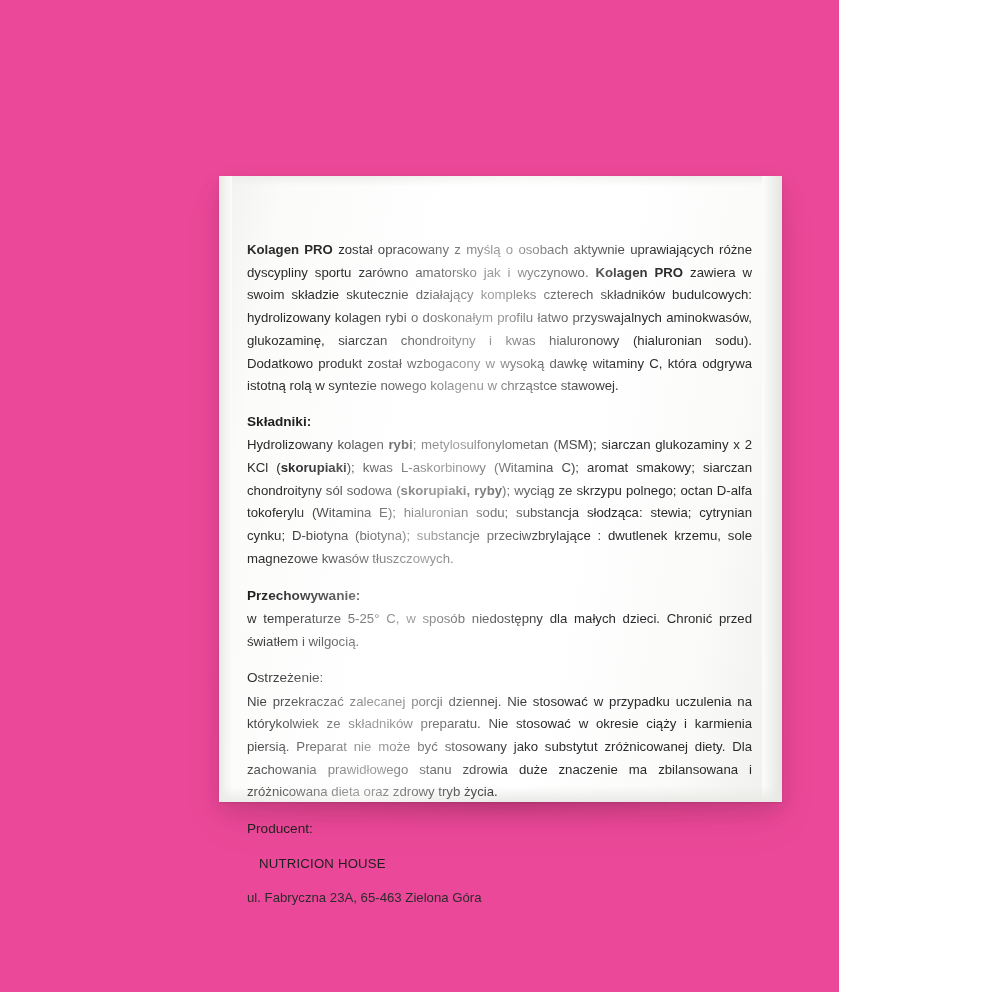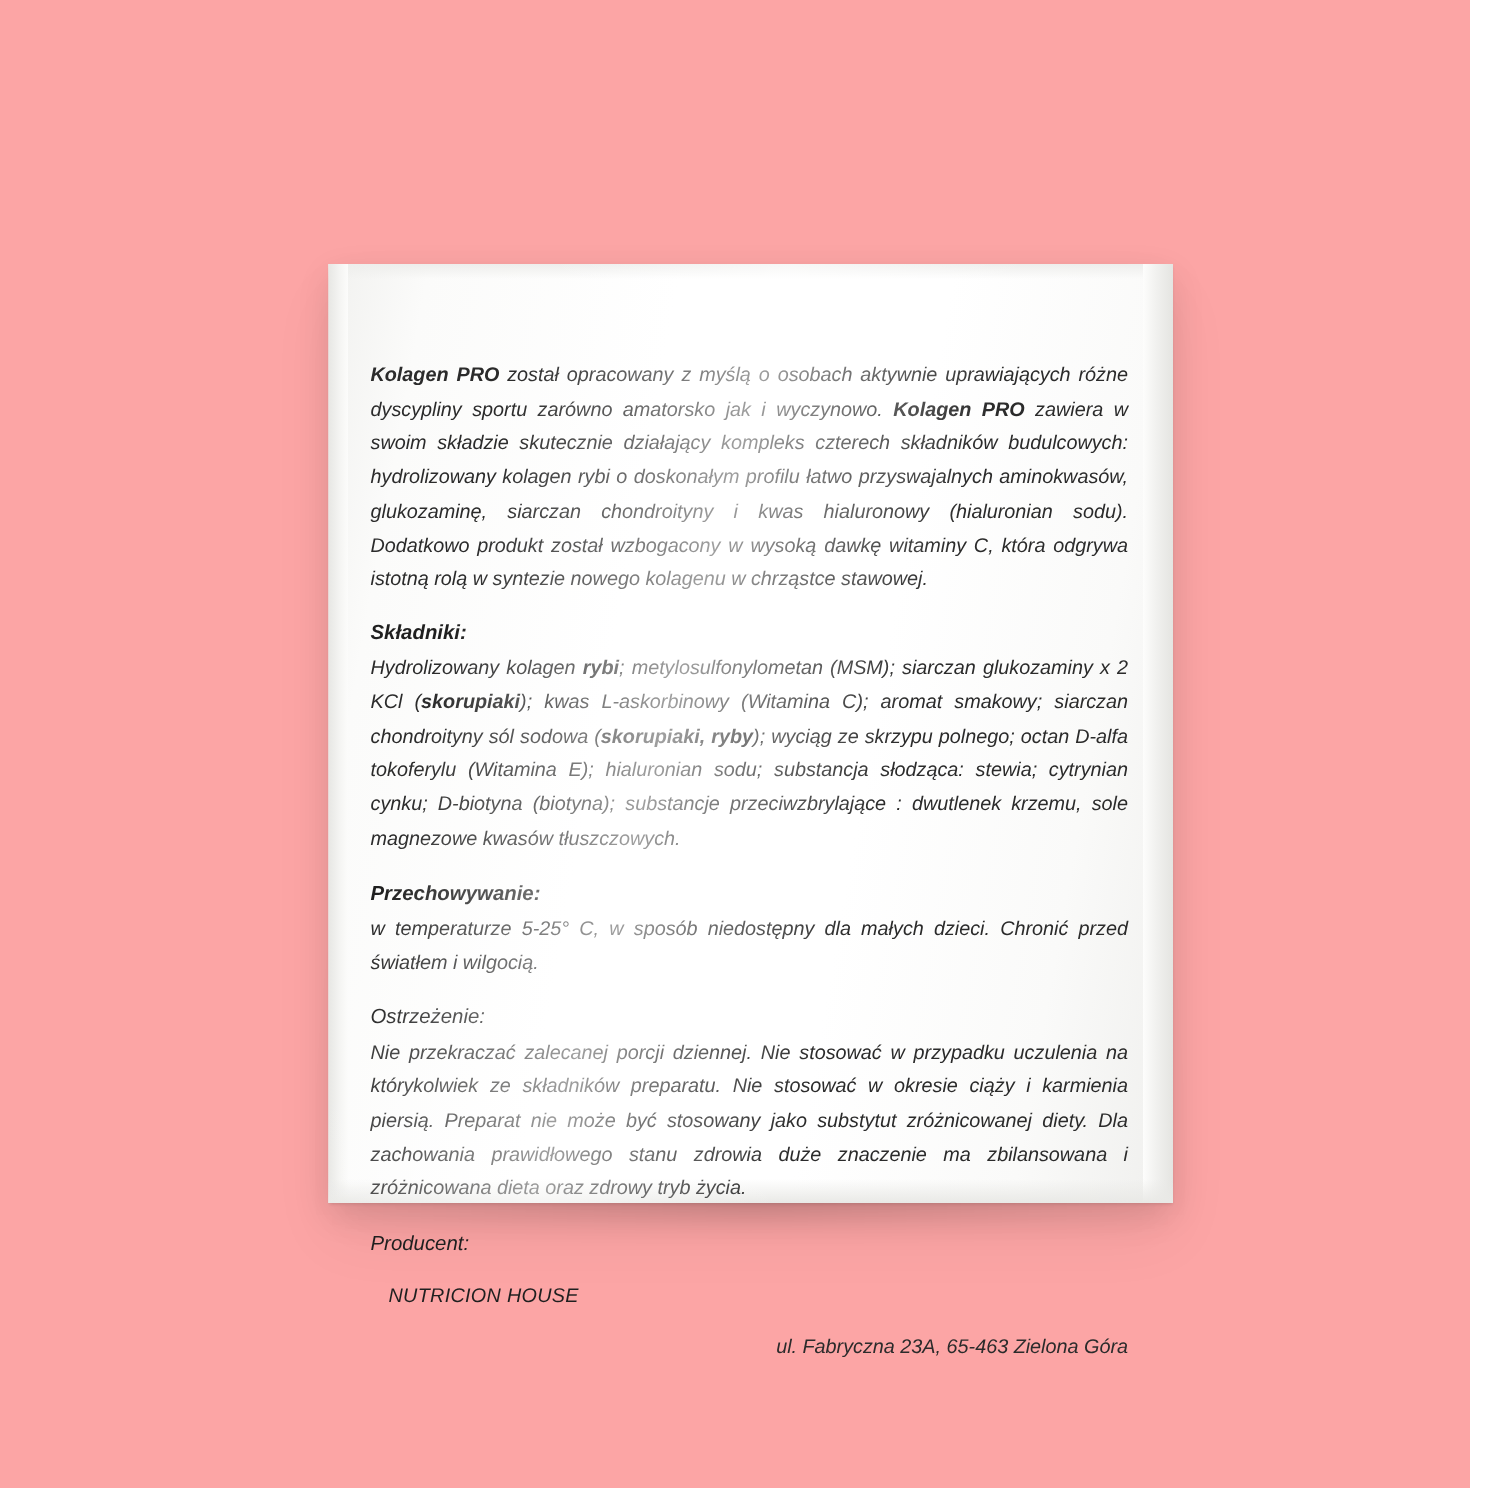--- a/index.html
+++ b/index.html
@@ -9,24 +9,23 @@
   body {
     width: 992px;
     height: 992px;
     background: #ffffff;
     font-family: "Liberation Sans", sans-serif;
     overflow: hidden;
   }
 
   .scene {
     position: relative;
-    width: 980px;
+    width: 839px;
     height: 992px;
-    background: #fca5a5;
-    font-style: italic;
+    background: #ec4899;
   }
 
   
   .box-shadow-soft {
     position: absolute;
     left: 214px;
     top: 190px;
     width: 572px;
     height: 620px;
     background: radial-gradient(ellipse at 50% 95%, rgba(0,0,0,0.13) 0%, rgba(0,0,0,0.05) 45%, rgba(0,0,0,0) 72%);
@@ -136,21 +135,20 @@
   .producer-name {
     margin: 12px;
     font-size: 13.2px;
     letter-spacing: 0.2px;
     color: #1f1f1f;
   }
   .producer-addr {
     margin: 2px 0 0 0;
     font-size: 13.2px;
     color: #2b2b2b;
-    text-align: right;
   }
 </style>
 </head>
 <body>
 
 <div class="scene">
 
   <div class="box-shadow-soft"></div>
 
   <div class="box">

